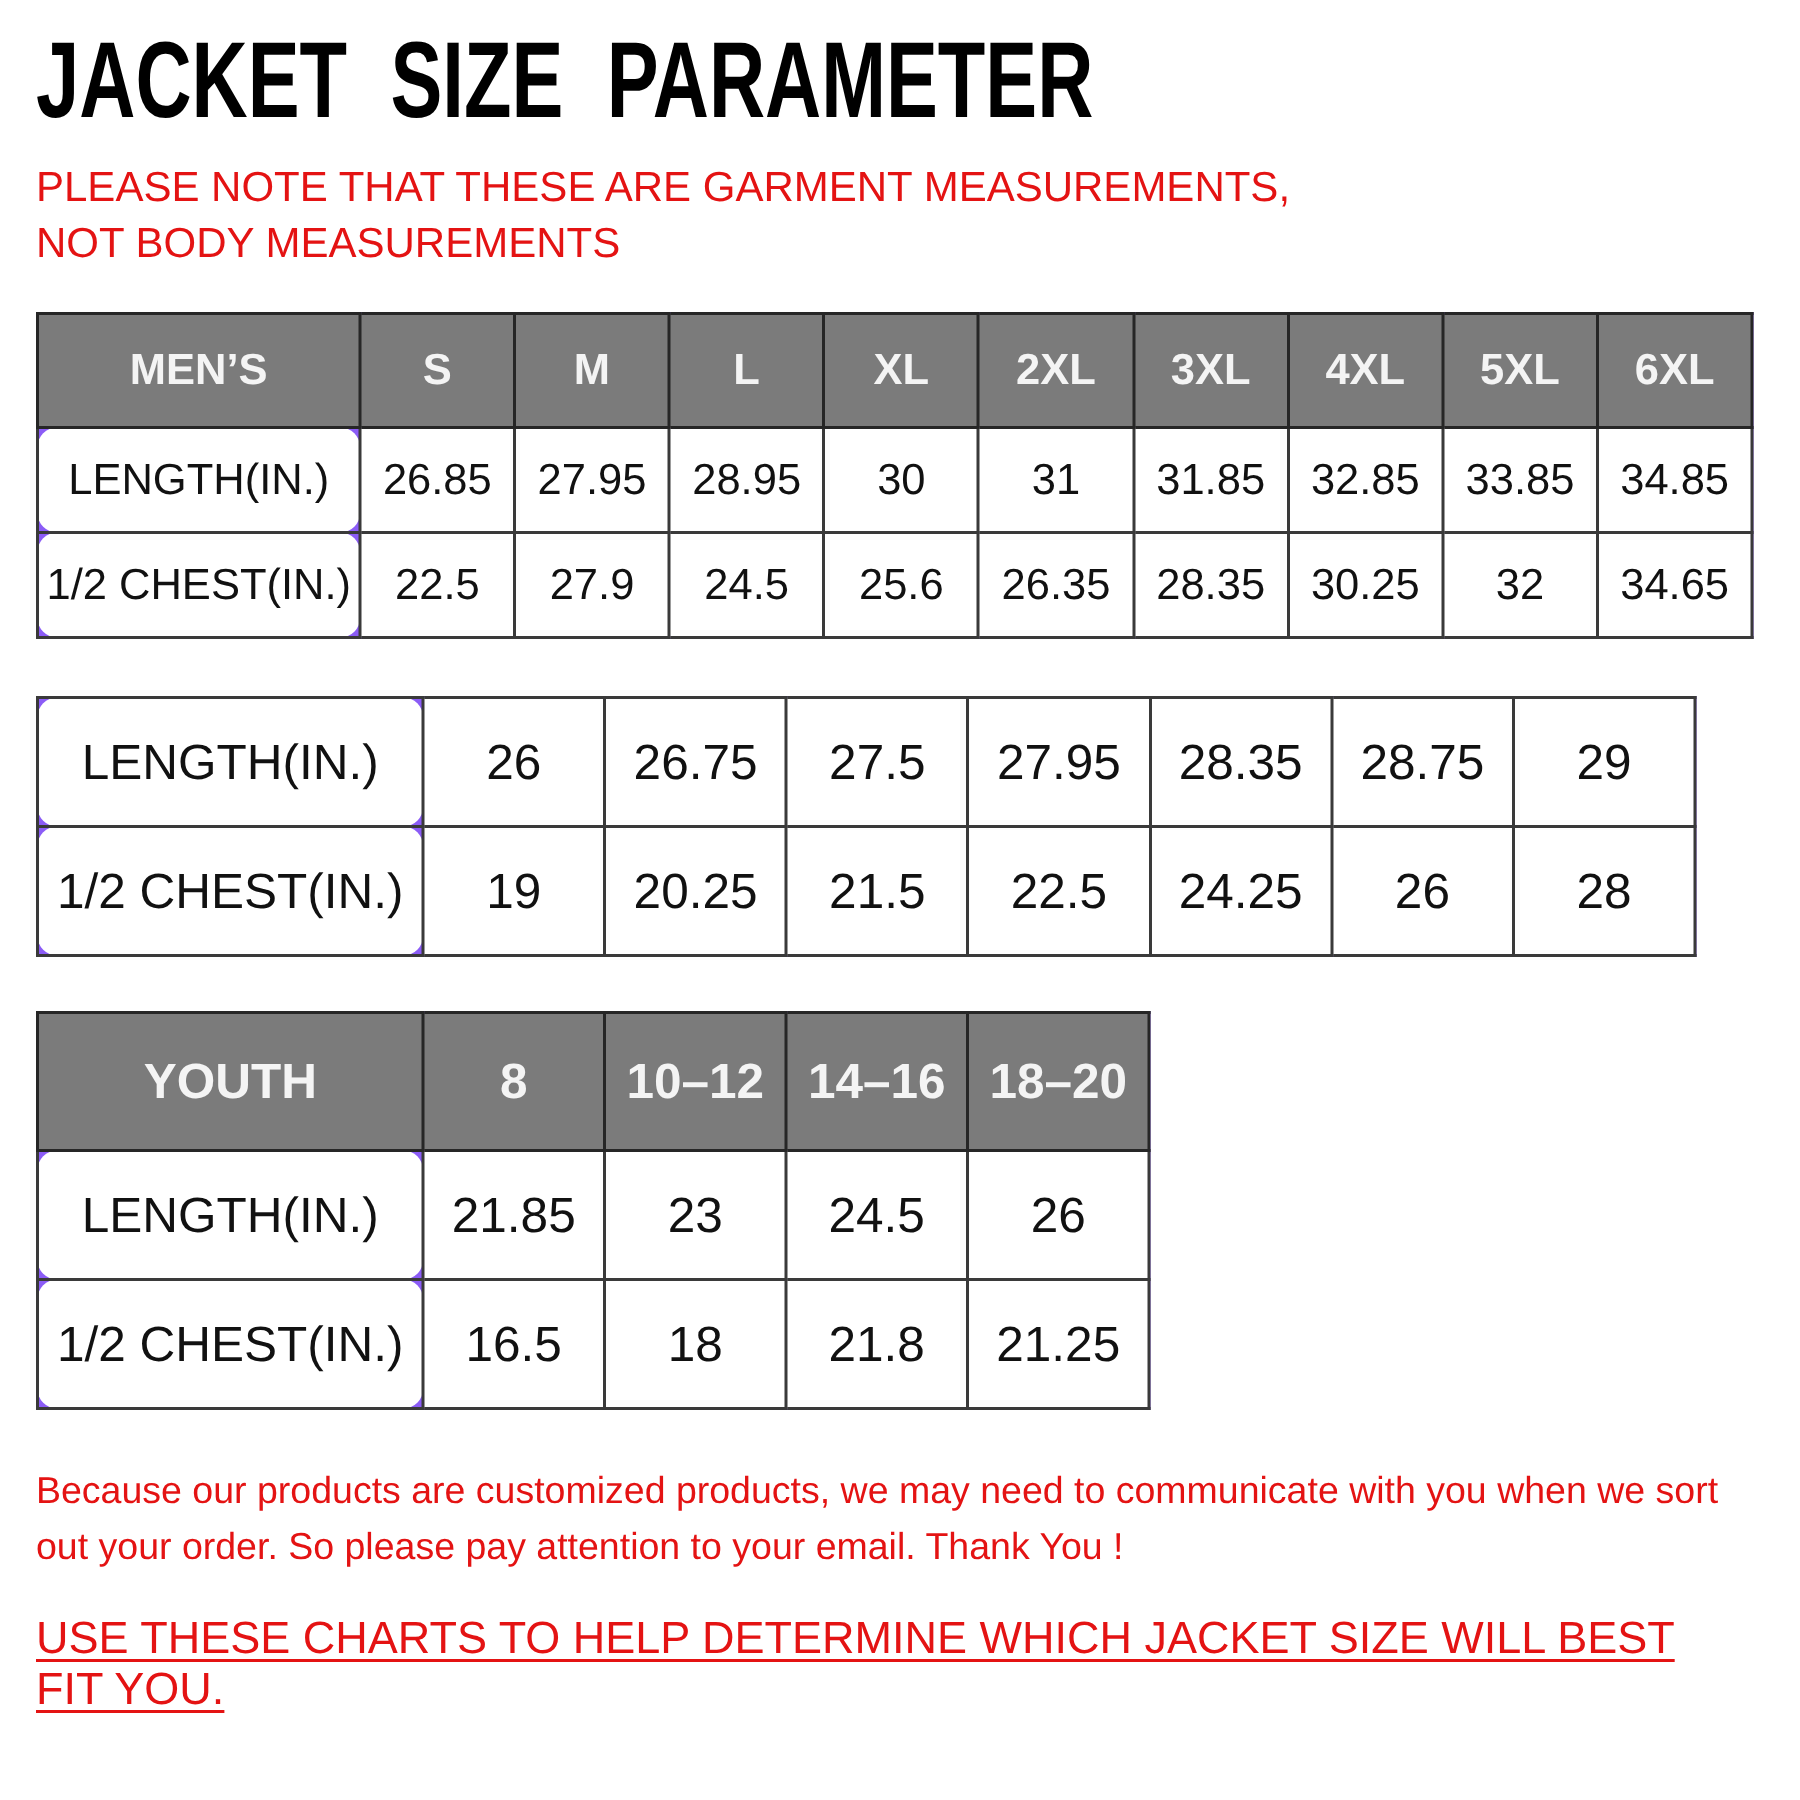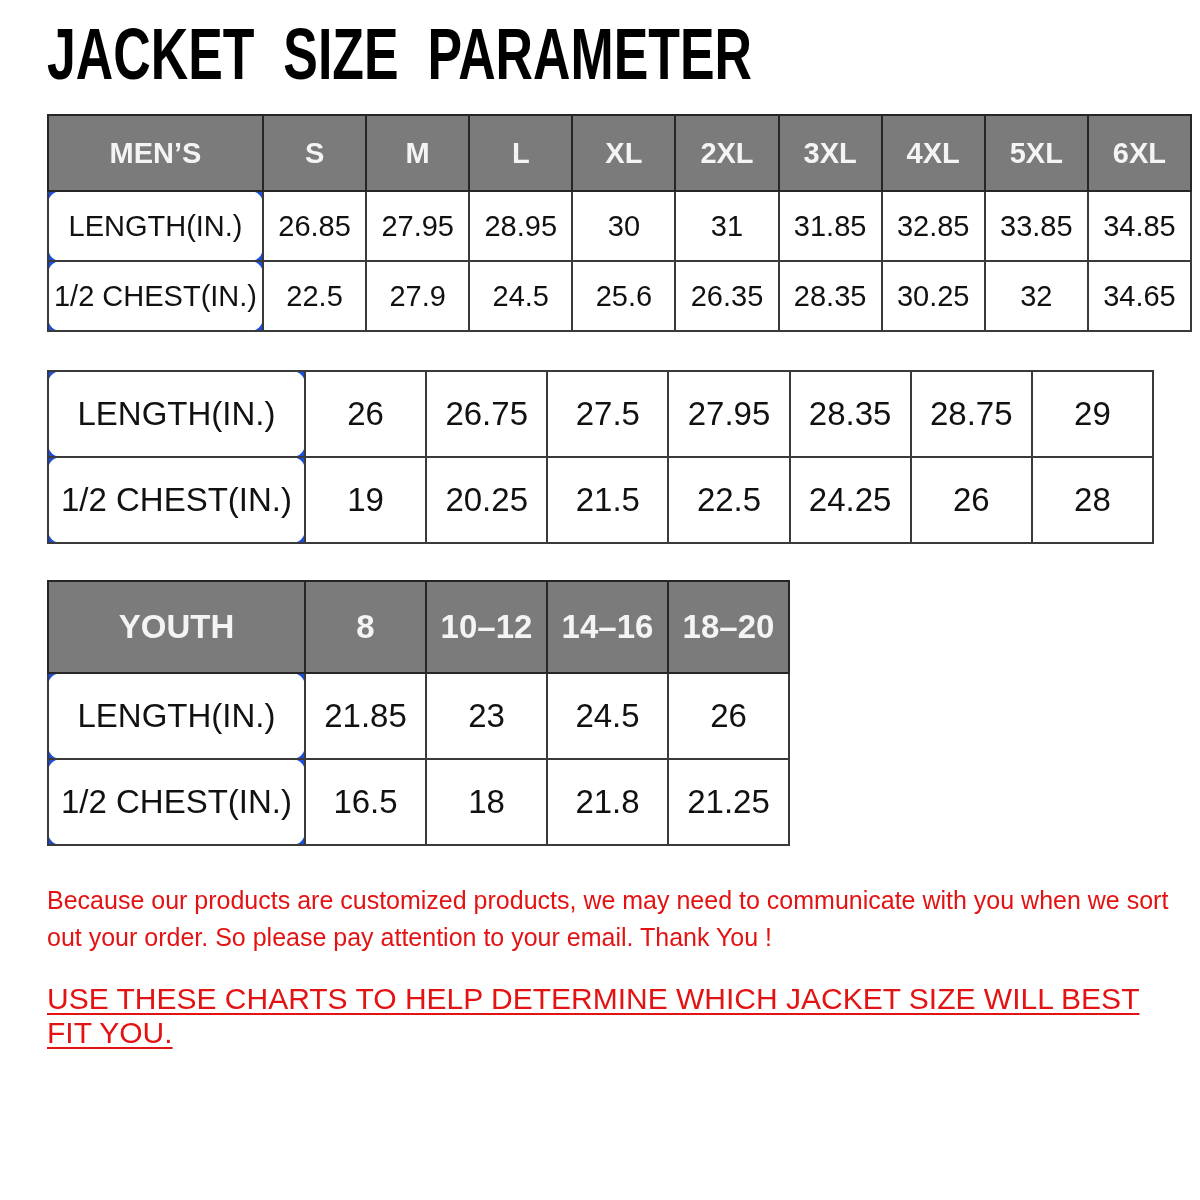--- a/index.html
+++ b/index.html
@@ -1,30 +1,30 @@
 <!DOCTYPE html>
 <html style="--red: #e41313; --gray: #7b7b7b;"><head>
 <meta charset="utf-8">
 <style>
   html,body{margin:0;padding:0;background:#ffffff;}
   body{width:1200px;height:1200px;overflow:hidden;font-family:"Liberation Sans",sans-serif;}
-  .page{box-sizing:border-box;width:1200px;height:1200px;padding:22px 25px 0 47px;}
+  .page{box-sizing:border-box;width:1200px;height:1200px;padding:22px 25px 0 24px;}
 
   .title{
     margin:0;height:64px;line-height:64px;
     font-size:72px;font-weight:700;color:#000;
     white-space:nowrap;letter-spacing:0px;word-spacing:0.28em;
     transform:scaleX(0.72);transform-origin:left center;
   }
   .note{
     margin:20px 0 0 0;width:890px;
     color:var(--red);font-size:28px;line-height:1.33;font-weight:400;
   }
 
-  table{border-collapse:collapse;table-layout:fixed;background:#1d4ed8;}
+  table{border-collapse:collapse;table-layout:fixed;background:#8b5cf6;}
   table.men{width:1145px;margin-top:28px;}
   table.women{width:1107px;margin-top:38px;}
   table.youth{width:743px;margin-top:36px;}
 
   th{
     background:var(--gray);color:#f4f4f4;font-weight:700;
     border:2px solid #262626;text-align:center;vertical-align:middle;
   }
   td{
     border:2px solid #3a3a3a;text-align:center;vertical-align:middle;
@@ -49,20 +49,21 @@
     text-decoration:underline;text-decoration-thickness:2px;text-underline-offset:4px;
   }
 </style>
 </head>
 <body>
 
 <div class="page">
 
   <h1 class="title">JACKET SIZE PARAMETER</h1>
 
+  <p class="note">PLEASE NOTE THAT THESE ARE GARMENT MEASUREMENTS, NOT BODY MEASUREMENTS</p>
 
   <table class="men">
     <colgroup>
         <col style="width:215px">
       </colgroup>
     <tbody>
       <tr>
         <th>MEN’S</th>
         <th>S</th>
         <th>M</th>

